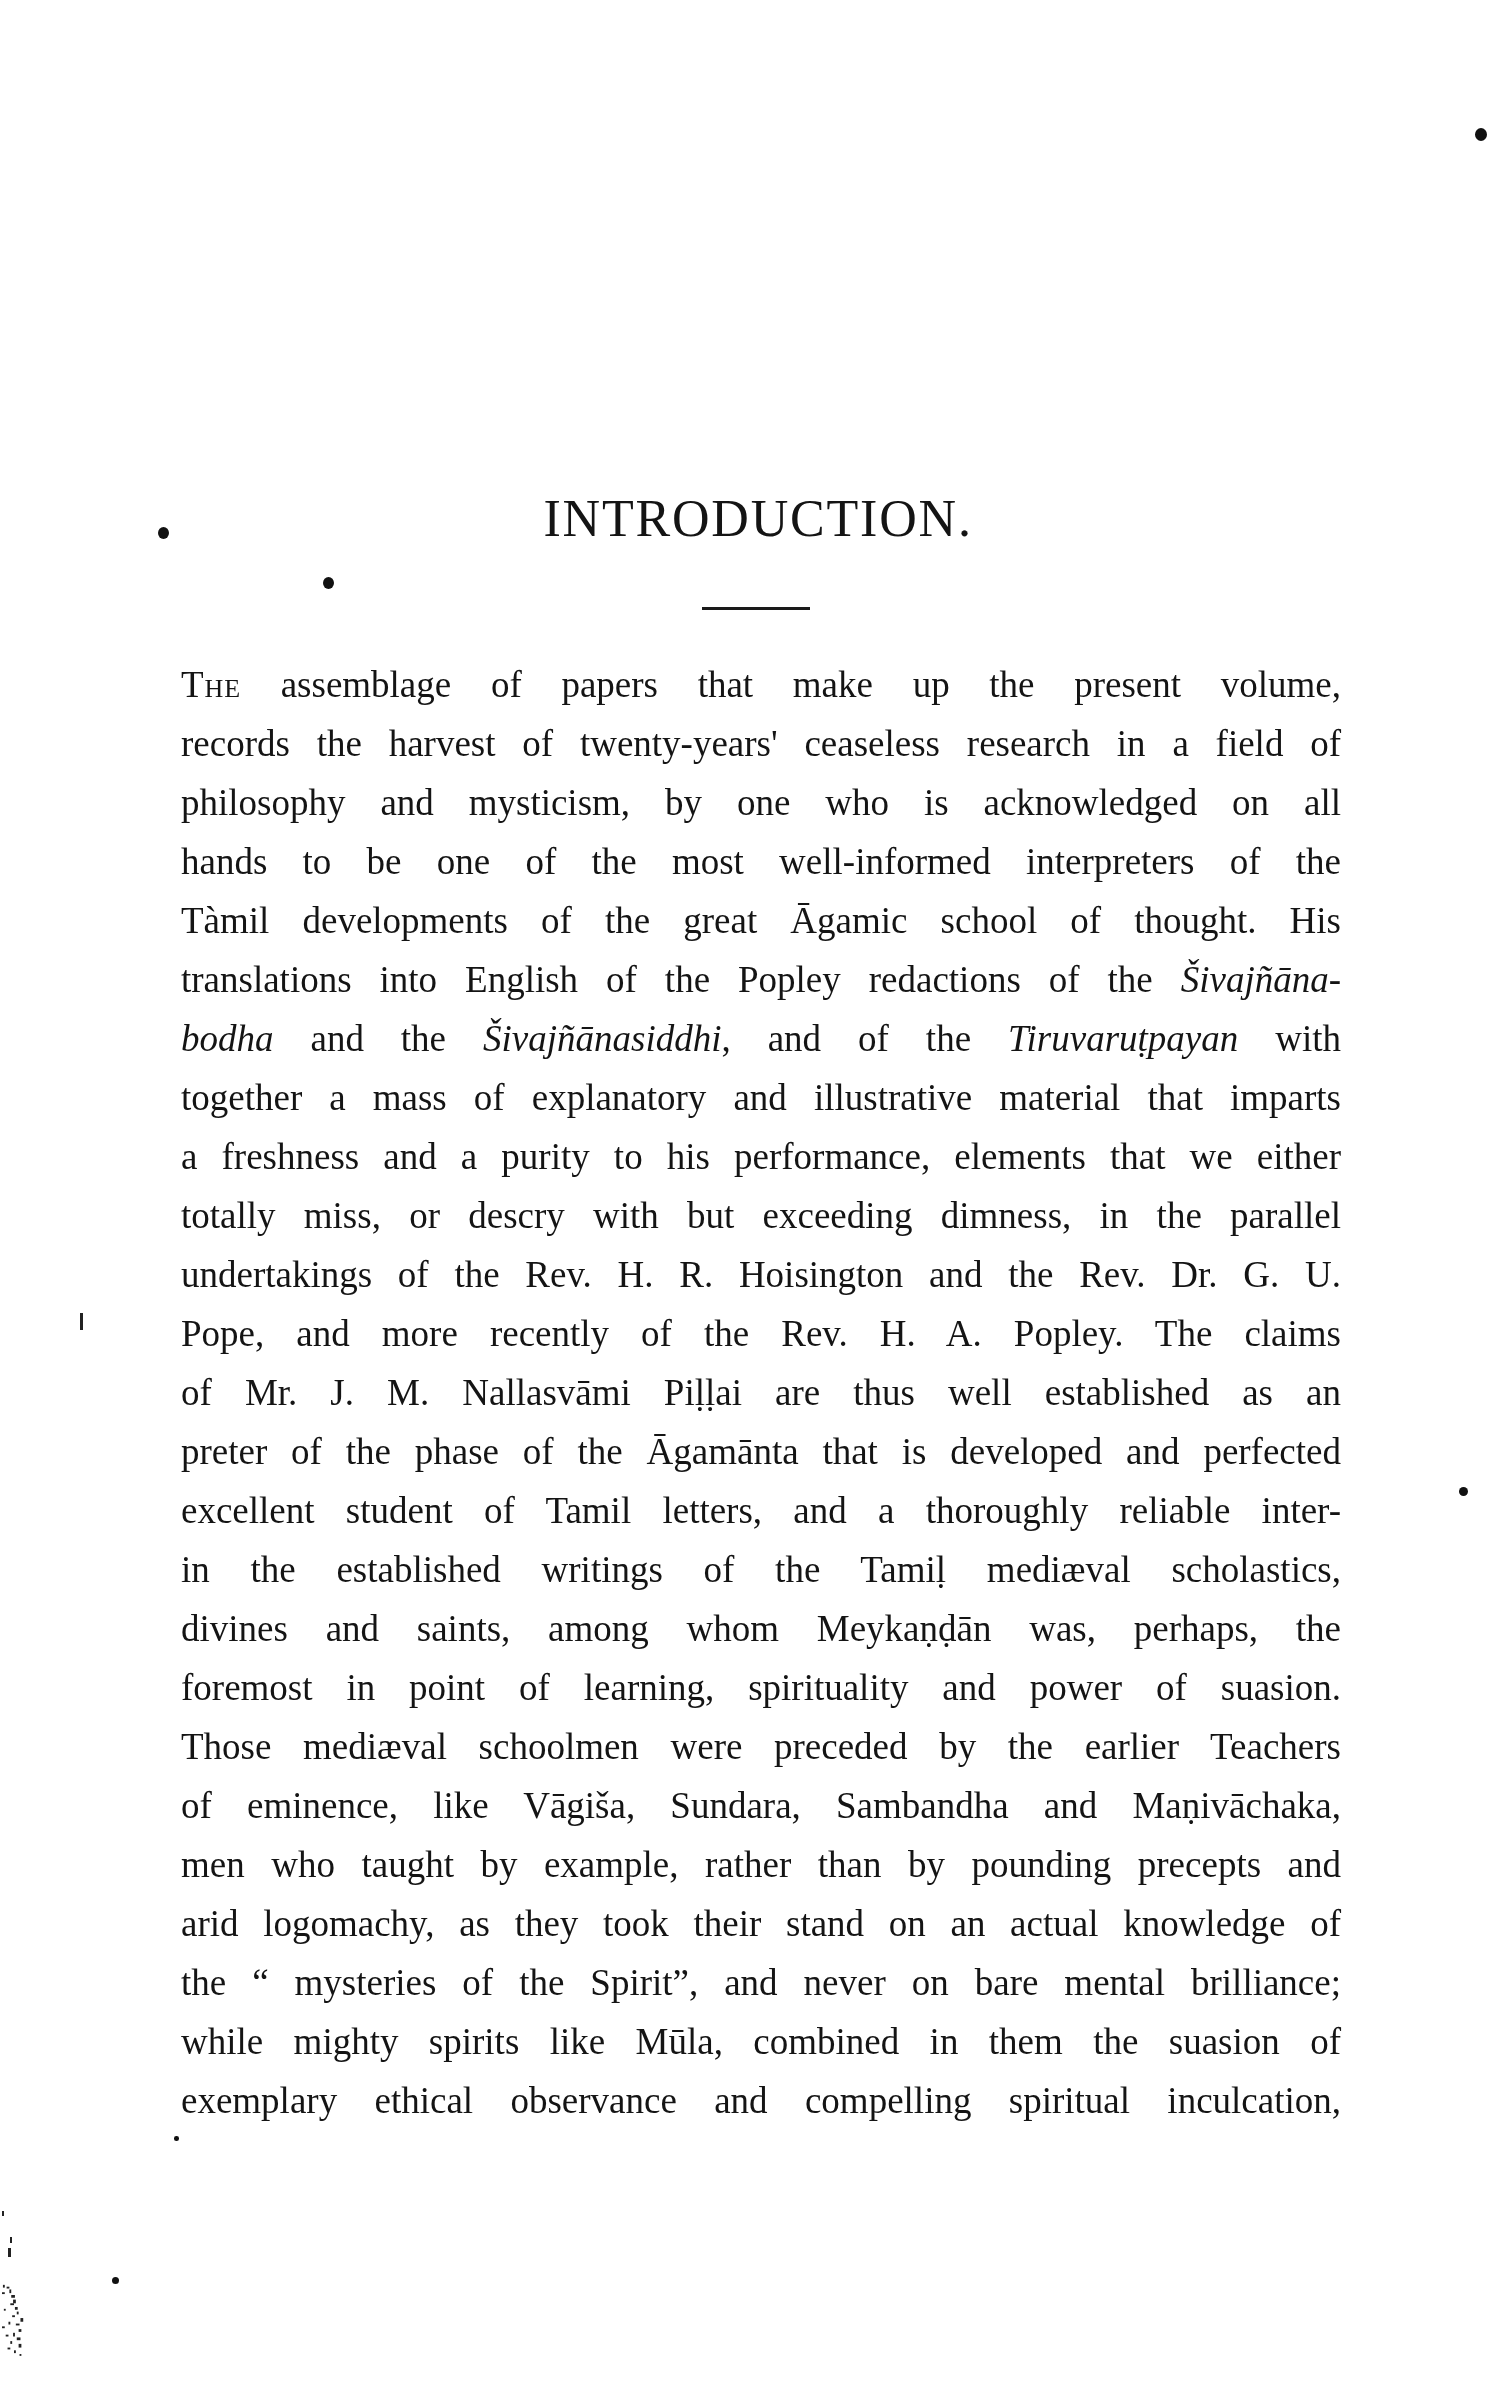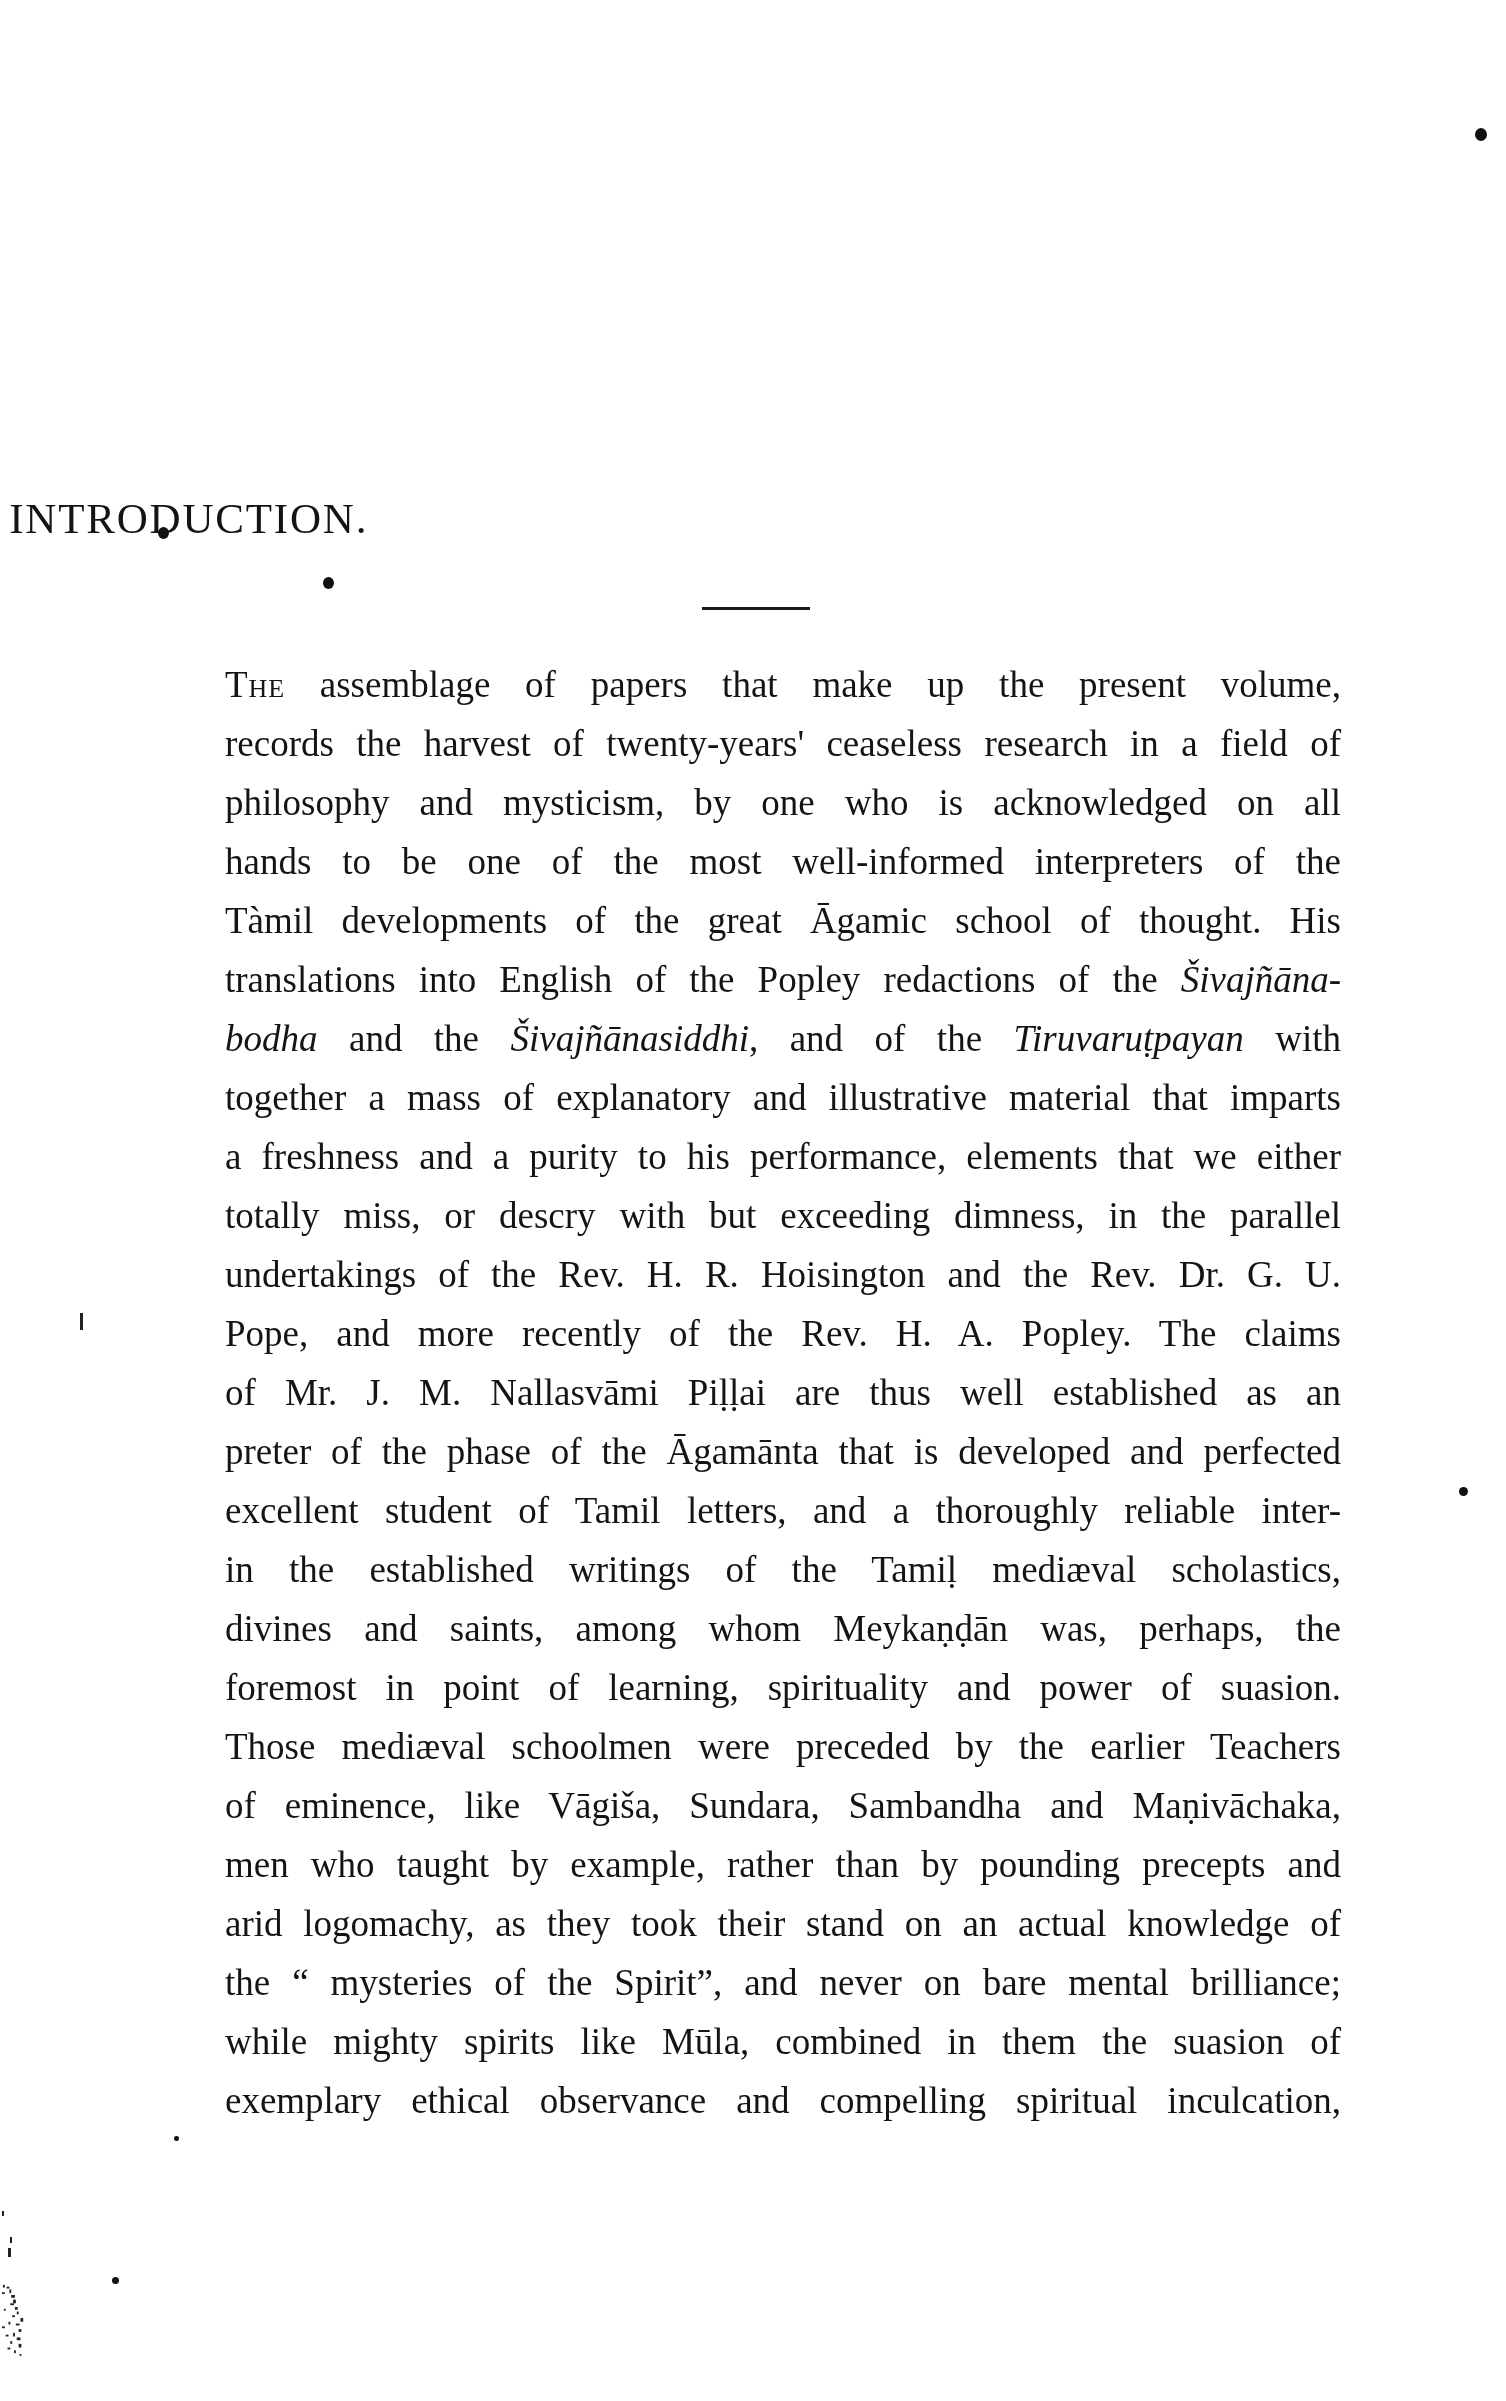--- a/index.html
+++ b/index.html
@@ -18,22 +18,22 @@
     .page {
       position: absolute;
       left: 0; top: 0;
       width: 1507px; height: 2401px;
     }
     .title {
       position: absolute;
       left: 0;
       width: 1507px;
       top: 493px;
-      text-align: left;
-      font-size: 43px;
+      text-align: center;
+      font-size: 52px;
       letter-spacing: 1.8px;
       line-height: 52px;
       font-weight: normal;
       margin: 0;
       padding-left: 9.2px;
       box-sizing: border-box;
     }
     .rule {
       position: absolute;
       left: 702px;
@@ -50,21 +50,20 @@
       font-size: 37px;
       line-height: 59px;
       margin: 0;
     }
     .body-text .line {
       display: block;
       text-align: justify;
       text-align-last: justify;
       white-space: nowrap;
       height: 59px;
-      margin-left: 44px;
     }
     .body-text .line.last {
       text-align-last: justify;
     }
     .sc {
       font-variant: small-caps;
       letter-spacing: 0.9px;
     }
     .it {
       font-style: italic;

